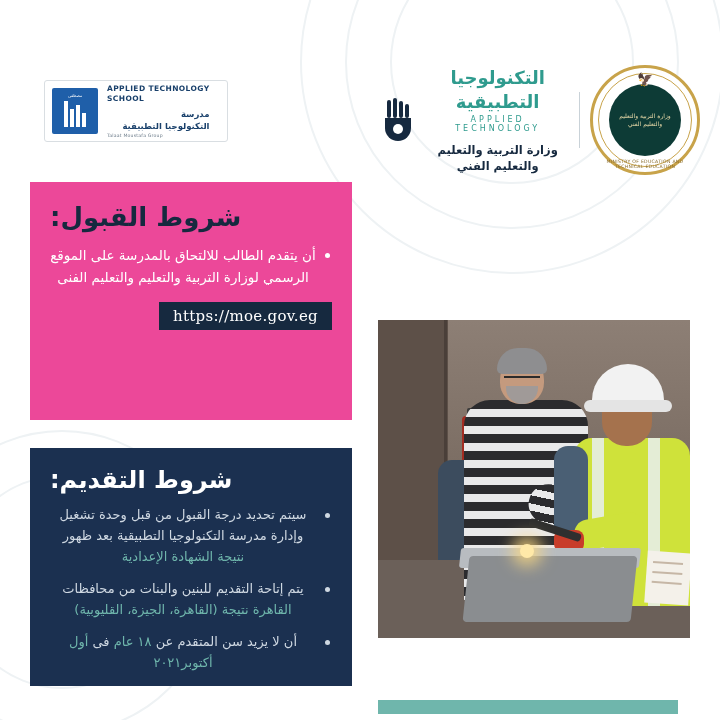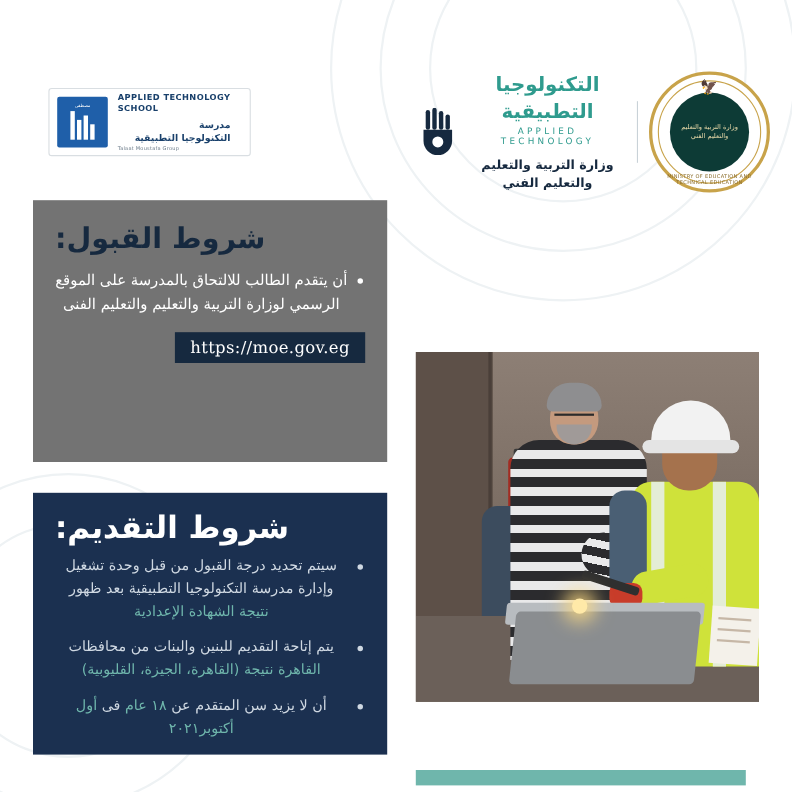--- a/index.html
+++ b/index.html
@@ -100,28 +100,28 @@
   
   .main-title{
     position:absolute;right:390px;top:192px;width:292px;
     text-align:center;z-index:4;
     color:#16293f;font-weight:bold;font-size:23px;line-height:34px;
   }
 
   
   .card-accept{
     position:absolute;left:30px;top:182px;width:322px;height:238px;
-    background:#737373;z-index:4;box-sizing:border-box;padding:16px 20px 12px 20px;
+    background:#ec4899;z-index:4;box-sizing:border-box;padding:16px 20px 12px 20px;
   }
   .card-accept .card-title{
     text-align:left;color:#16293f;font-weight:bold;font-size:26px;line-height:34px;
     margin:2px 2px 10px 0;
   }
   .card-dark .card-title{
-    text-align:left;color:#ffffff;font-weight:bold;font-size:28px;line-height:32px;
+    text-align:left;color:#ffffff;font-weight:bold;font-size:24px;line-height:32px;
     margin:2px 2px 8px 0;
   }
   ul.bullets{list-style:none;margin:0;padding:0;}
   ul.bullets li{
     position:relative;padding-right:16px;margin-bottom:12px;
     font-size:13.5px;line-height:22px;text-align:center;
   }
   ul.bullets li:before{
     content:"";position:absolute;right:2px;top:9px;
     width:5px;height:5px;border-radius:50%;background:currentColor;

